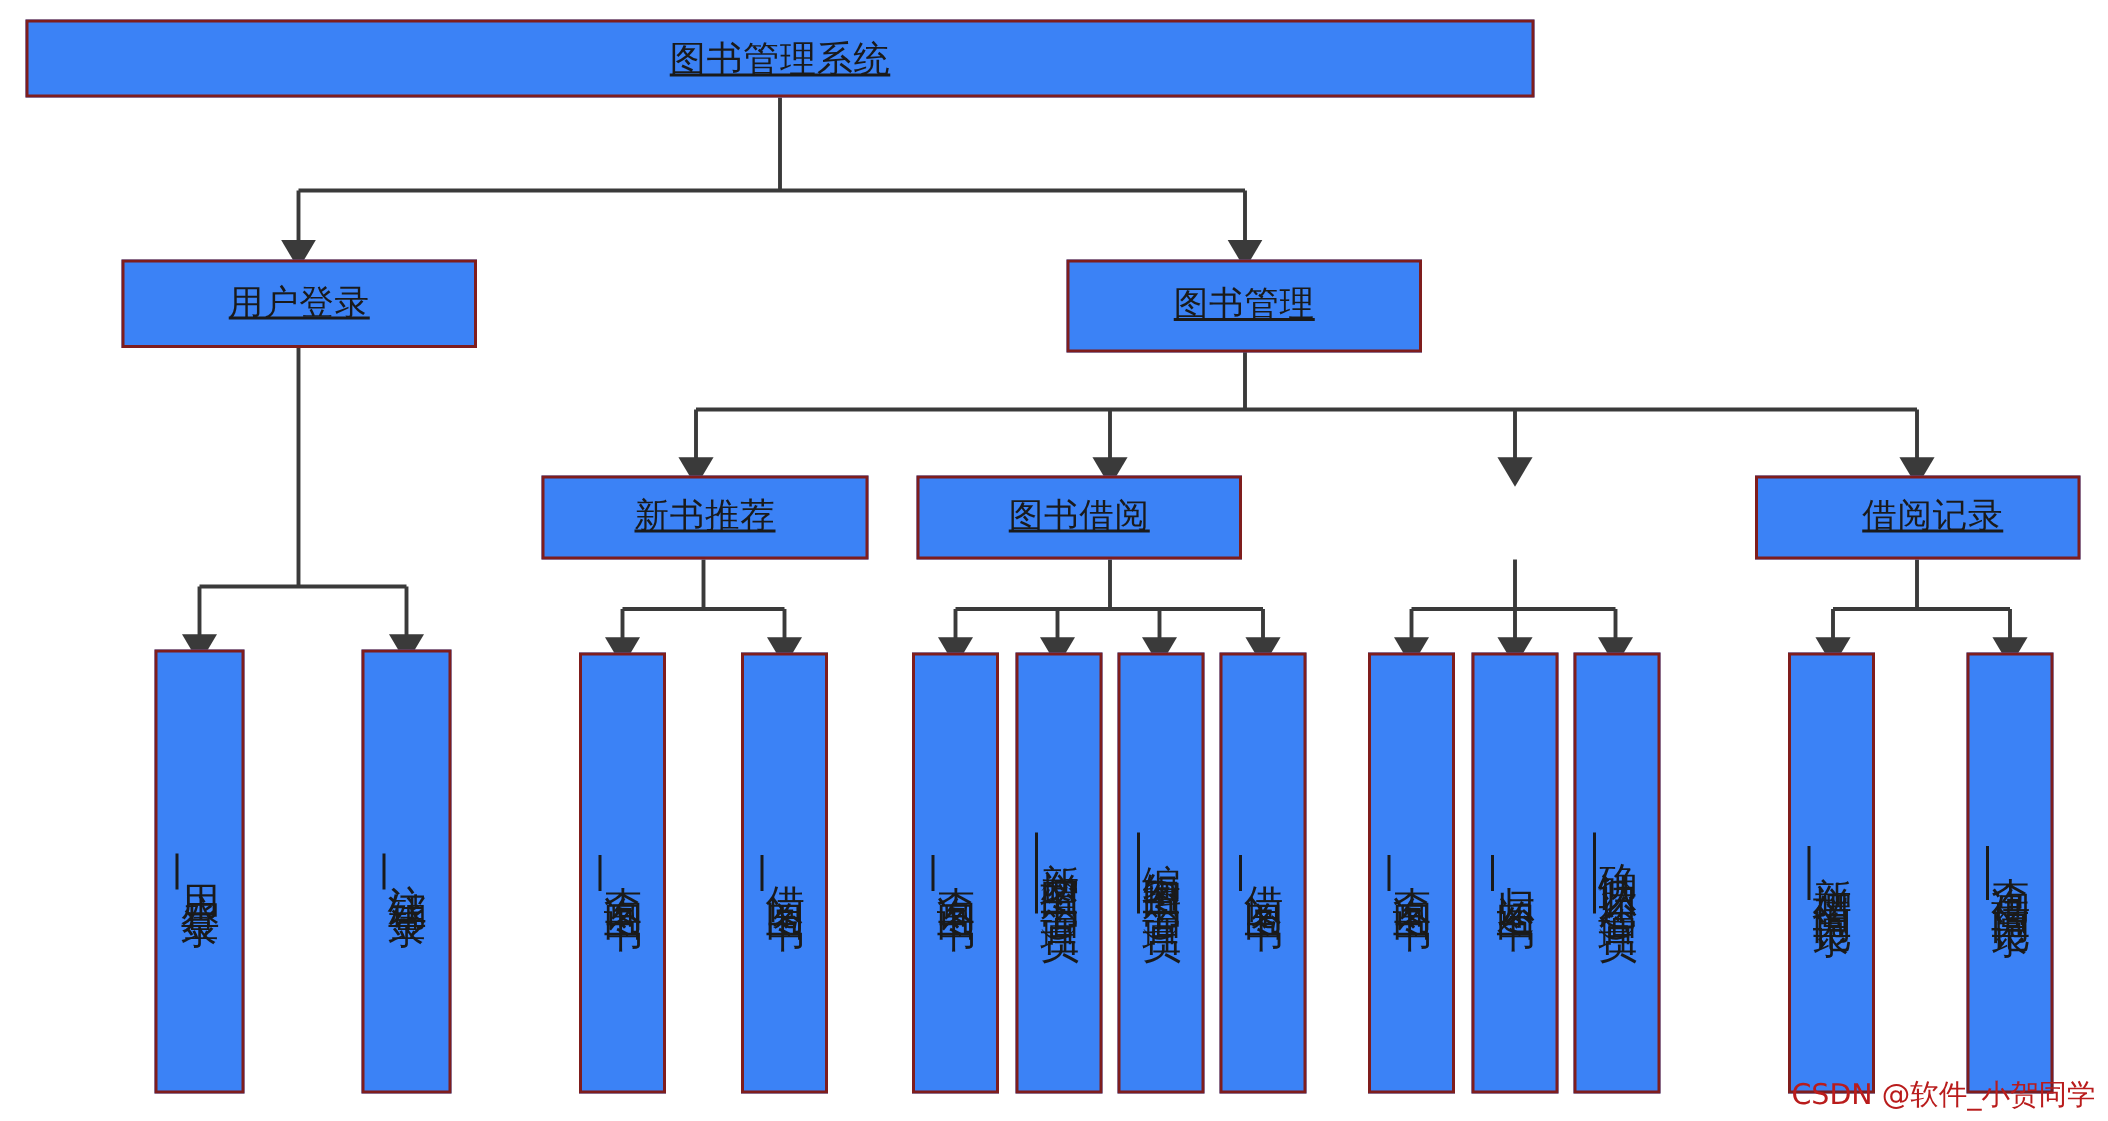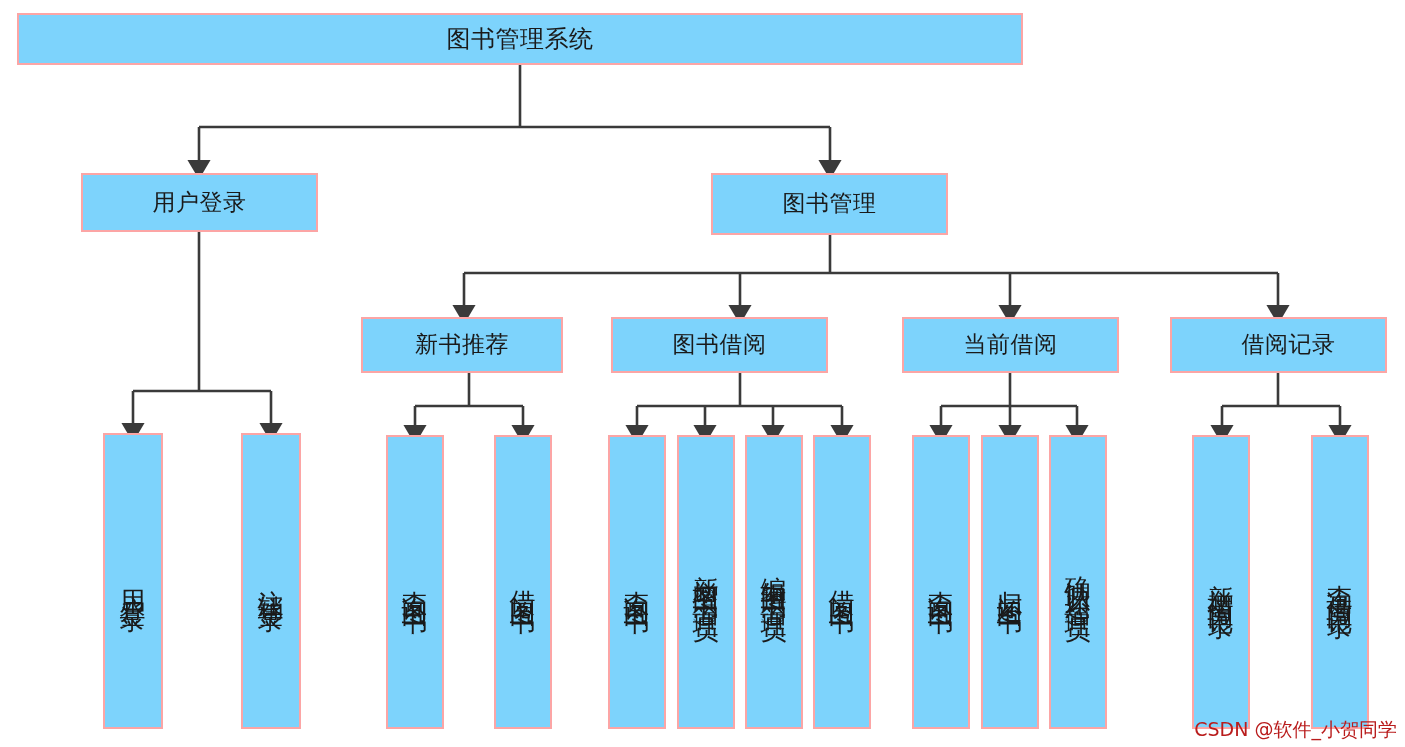--- a/index.html
+++ b/index.html
@@ -22,26 +22,27 @@
     position: absolute;
     left: 0;
     top: 0;
     width: 1405px;
     height: 747px;
     pointer-events: none;
   }
   .node {
     position: absolute;
     box-sizing: border-box;
-    border: 2px solid #fca5a5;
-    background: #7dd3fc;
+    border: 2px solid #7f1d1d;
+    background: #3b82f6;
     display: flex;
     align-items: center;
     justify-content: center;
     color: #1a1a1a;
+    text-decoration: underline;
   }
   .node .node-label {
     display: block;
     text-align: center;
     line-height: 1.12;
     letter-spacing: 0.5px;
   }
   
   .node.horiz .node-label {
     font-size: 23px;
@@ -136,29 +137,26 @@
     <span class="node-label">图书管理系统</span>
   </div>
 
   <div class="node horiz" style="left:81px; top:173px; width:237px; height:59px;">
     <span class="node-label">用户登录</span>
   </div>
   <div class="node horiz" style="left:711px; top:173px; width:237px; height:62px;">
     <span class="node-label">图书管理</span>
   </div>
 
-  <div class="node horiz" style="left:361px; top:317px; width:202px; height:56px;">
+  <div class="node horiz" style="left:361px; top:317px; width:218px; height:56px;">
     <span class="node-label">新书推荐</span>
   </div>
   <div class="node horiz" style="left:611px; top:317px; width:217px; height:56px;">
     <span class="node-label">图书借阅</span>
   </div>
-  <div class="node horiz" style="left:902px; top:317px; width:217px; height:56px;">
-    <span class="node-label">当前借阅</span>
-  </div>
   <div class="node horiz" style="left:1170px; top:317px; width:217px; height:56px;padding-left:20px;">
     <span class="node-label">借阅记录</span>
   </div>
 
   <div class="node vert" style="left:103px; top:433px; width:60px; height:296px;">
     <span class="node-label">用户登录</span>
   </div>
   <div class="node vert" style="left:241px; top:433px; width:60px; height:296px;">
     <span class="node-label">注销登录</span>
   </div>

